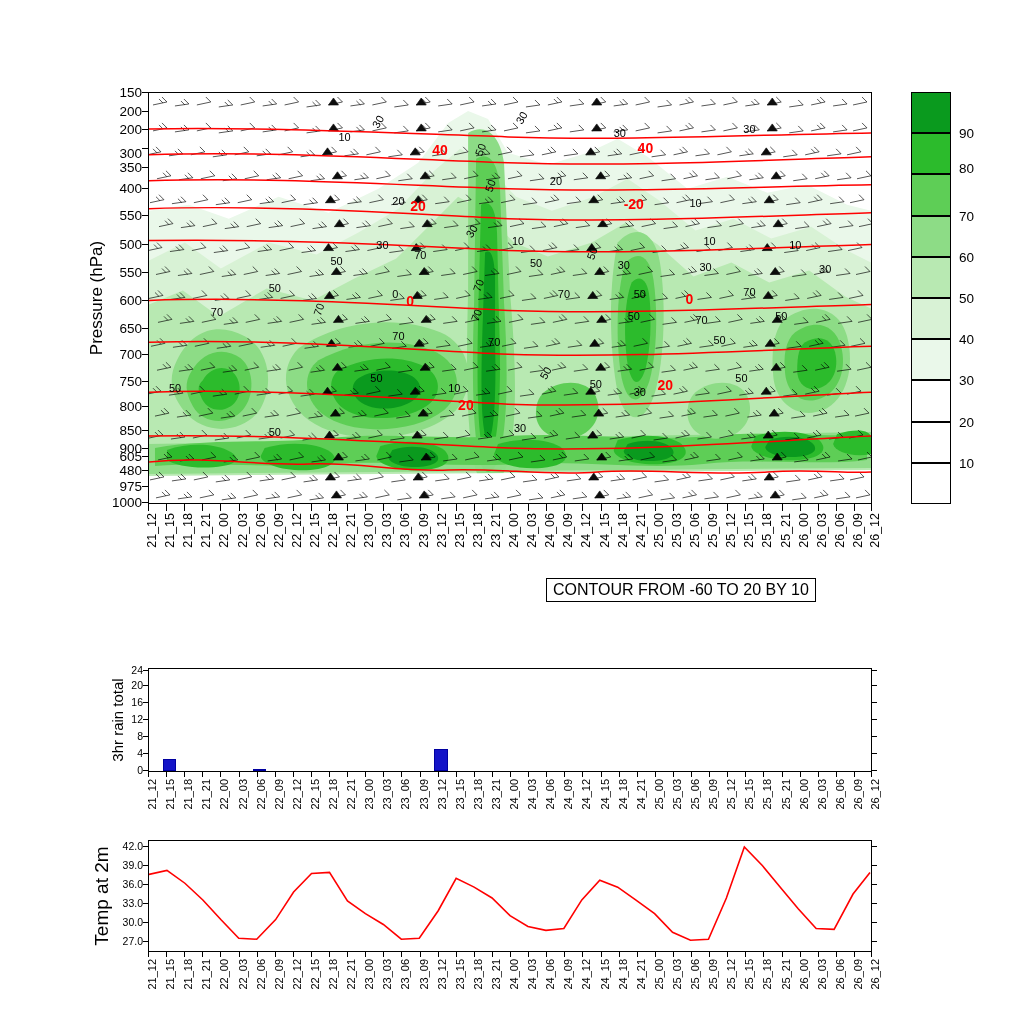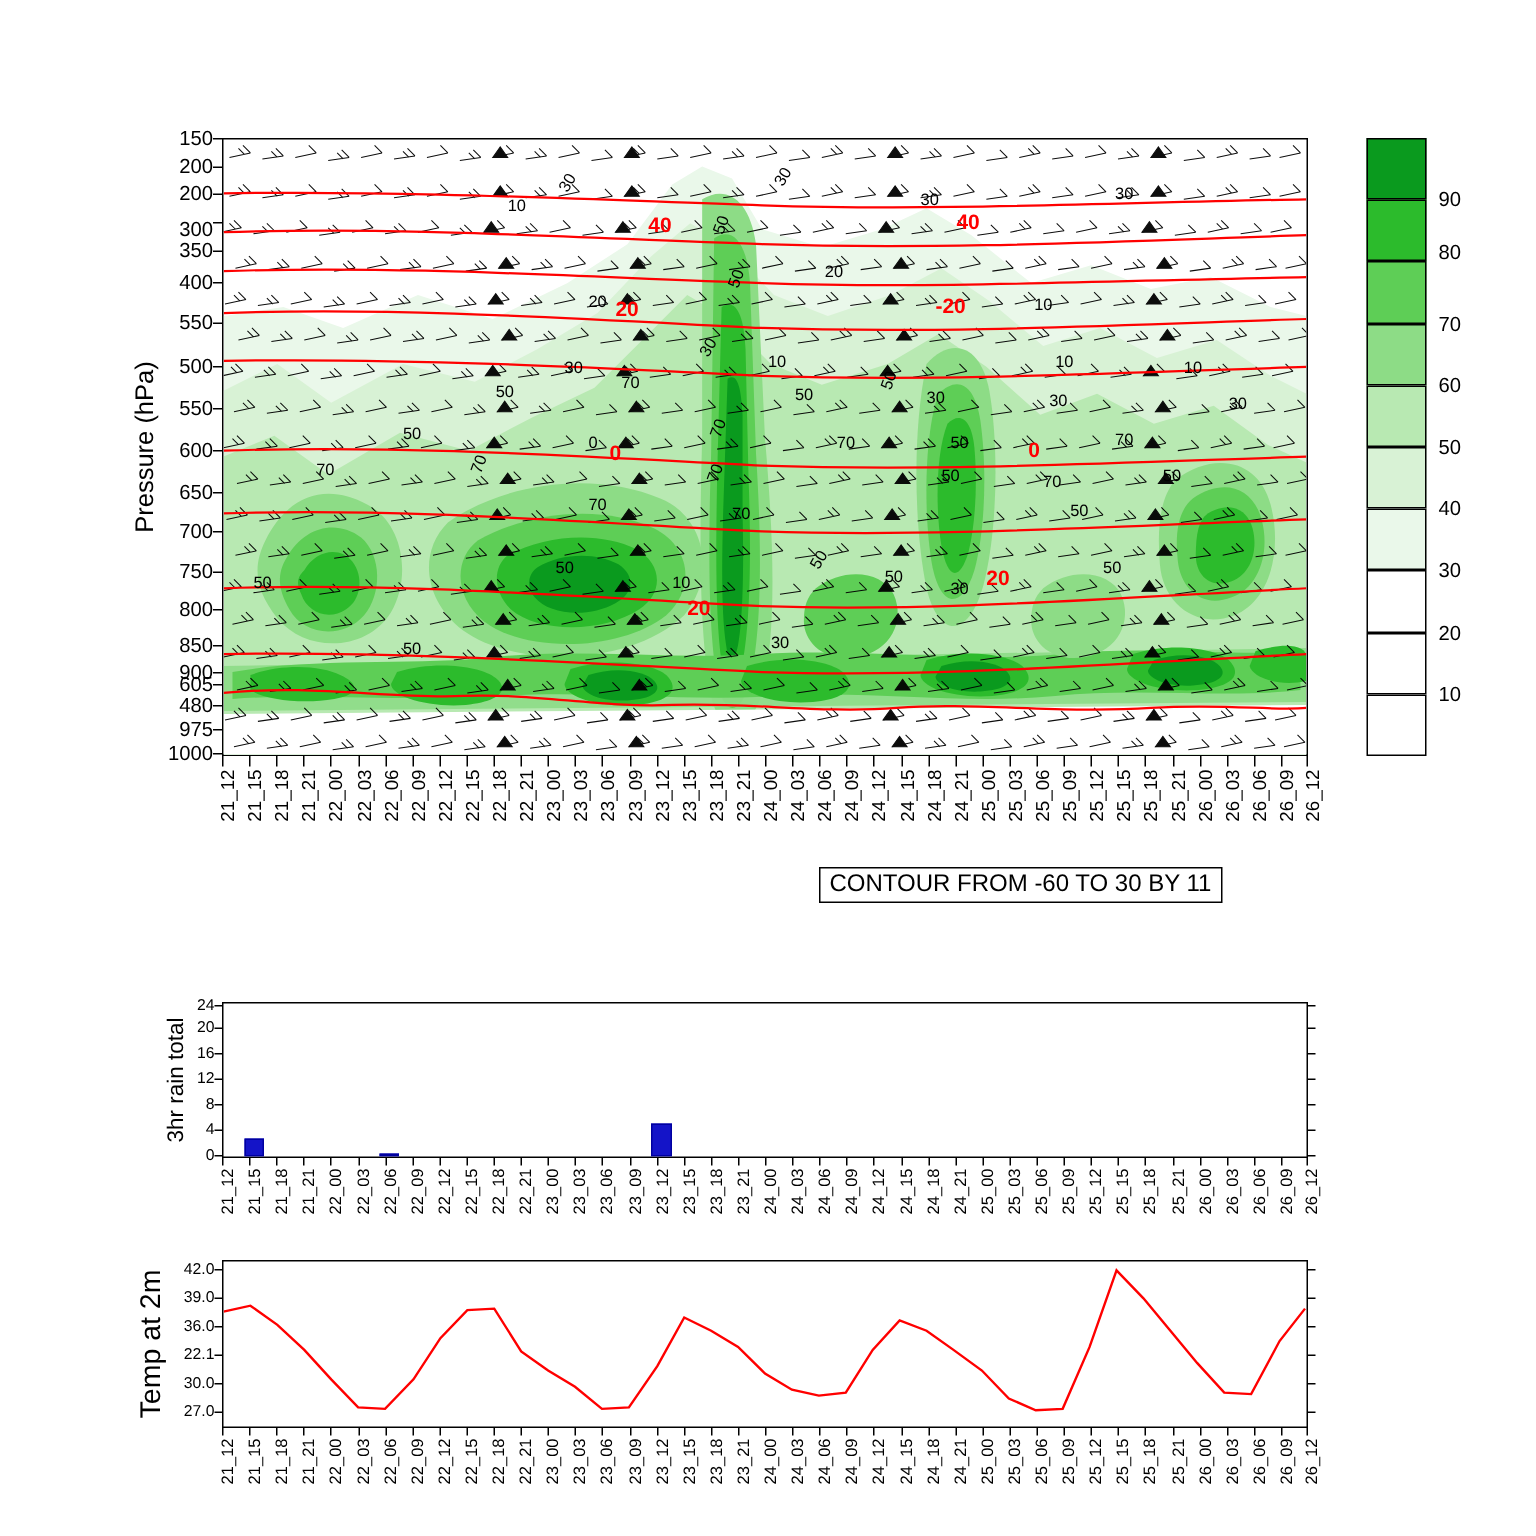--- a/index.html
+++ b/index.html
@@ -448,21 +448,21 @@
         <div class="xlab" style="left:673.7px">26_03</div>
       <div class="xtick" style="left:687.8px"></div>
         <div class="xlab" style="left:691.8px">26_06</div>
       <div class="xtick" style="left:705.9px"></div>
         <div class="xlab" style="left:709.9px">26_09</div>
       <div class="xtick" style="left:723px"></div>
         <div class="xlab" style="left:727px">26_12</div>
     </div>
   </div>
 
-  <div class="contour-note">CONTOUR FROM -60 TO 30 BY 11</div>
+  <div class="contour-note">CONTOUR FROM -60 TO 20 BY 10</div>
 
   <div class="cbar-wrap">
     <div class="cbar-cell" style="top:0px;height:41.2px;background:#0a9a1e"></div>
     <div class="cbar-cell" style="top:41.2px;height:41.2px;background:#2cbb2c"></div>
     <div class="cbar-cell" style="top:82.4px;height:41.2px;background:#5ece56"></div>
     <div class="cbar-cell" style="top:123.6px;height:41.2px;background:#8ddc86"></div>
     <div class="cbar-cell" style="top:164.8px;height:41.2px;background:#b8e9b2"></div>
     <div class="cbar-cell" style="top:206px;height:41.2px;background:#d8f2d5"></div>
     <div class="cbar-cell" style="top:247.2px;height:41.2px;background:#eaf8ea"></div>
     <div class="cbar-cell" style="top:288.4px;height:41.2px;background:#ffffff"></div>
@@ -605,21 +605,21 @@
         <polyline fill="none" stroke="#ff0000" stroke-width="1.6" points="0,34 18,30 36,43 54,60 72,80 90,99 108,100 127,80 145,52 163,33 181,32 199,61 217,74 235,85 253,100 271,99 290,71 308,38 326,47 344,58 362,76 380,87 398,91 416,89 434,60 452,40 470,47 488,60 507,74 525,93 543,101 561,100 579,58 597,6 615,25 633,47 651,69 669,89 687,90 706,54 723,32"></polyline>
       </svg>
     </div>
 
     <div>
       <div class="rytick" style="top:101px"></div>
         <div class="tylab" style="top:101px">27.0</div>
       <div class="rytick" style="top:82px"></div>
         <div class="tylab" style="top:82px">30.0</div>
       <div class="rytick" style="top:63px"></div>
-        <div class="tylab" style="top:63px">22.1</div>
+        <div class="tylab" style="top:63px">33.0</div>
       <div class="rytick" style="top:44px"></div>
         <div class="tylab" style="top:44px">36.0</div>
       <div class="rytick" style="top:25px"></div>
         <div class="tylab" style="top:25px">39.0</div>
       <div class="rytick" style="top:6px"></div>
         <div class="tylab" style="top:6px">42.0</div>
       <div class="rytick-r" style="top:101px"></div>
       <div class="rytick-r" style="top:82px"></div>
       <div class="rytick-r" style="top:63px"></div>
       <div class="rytick-r" style="top:44px"></div>

